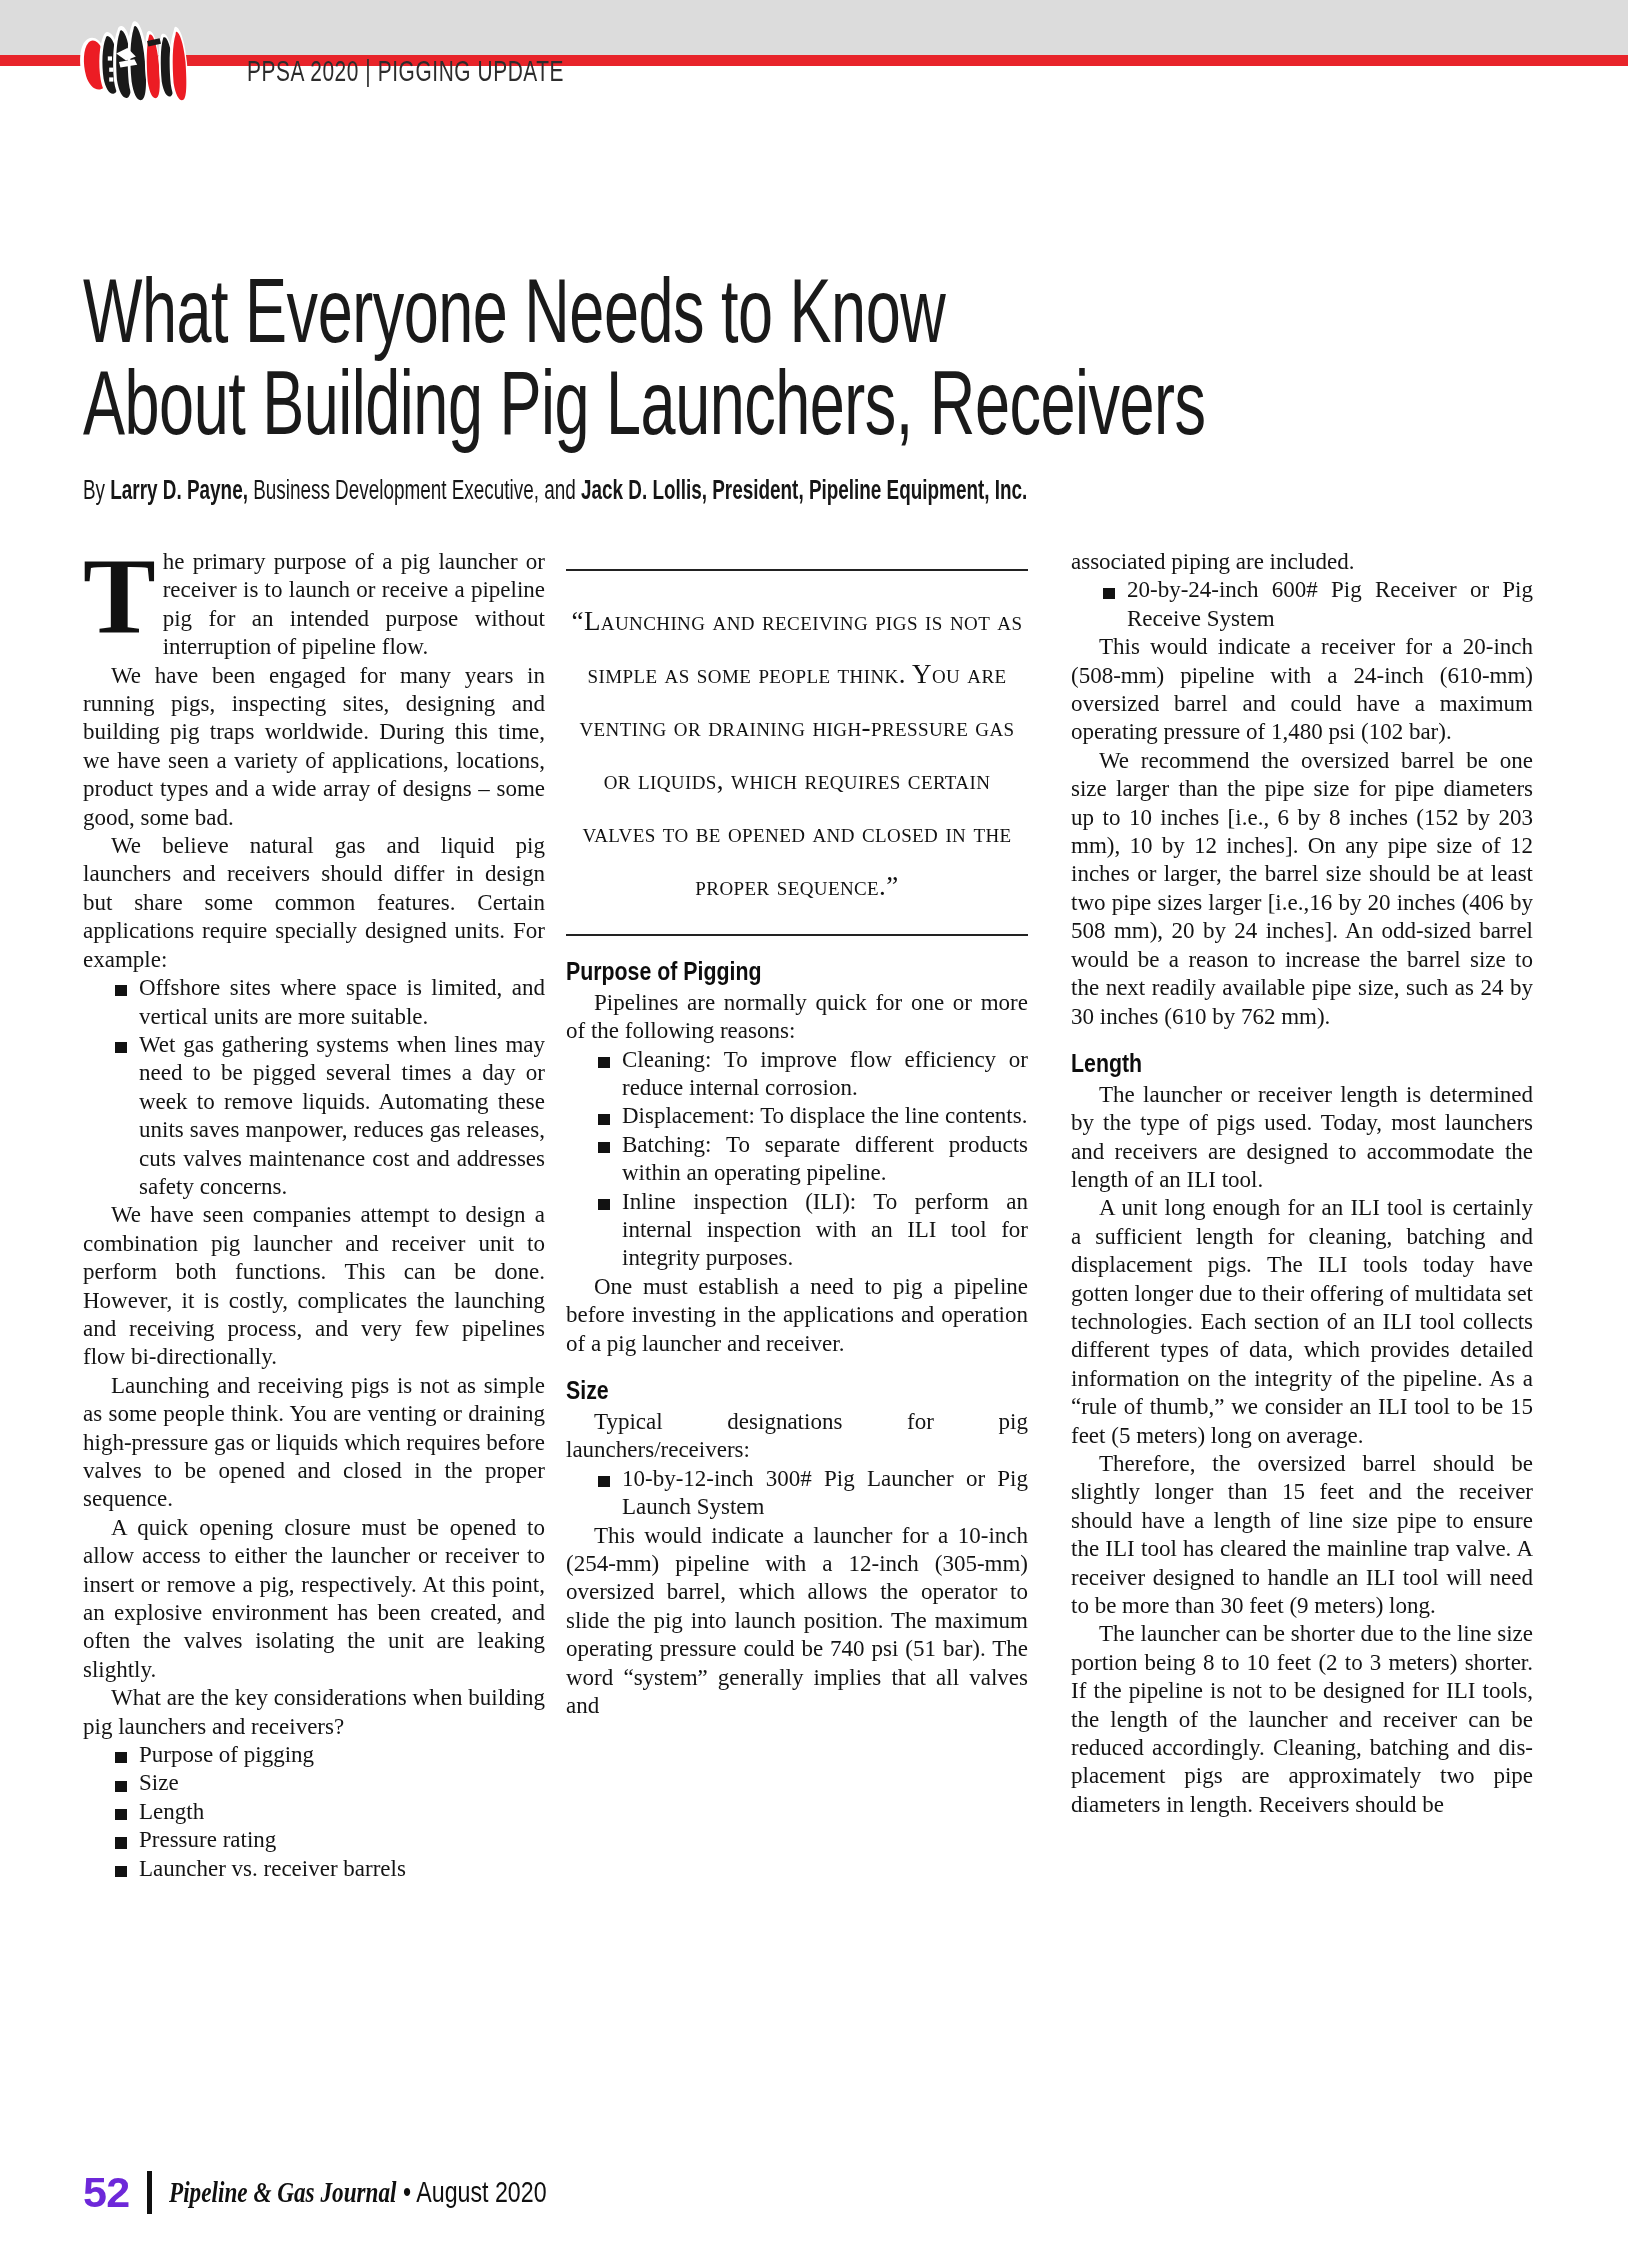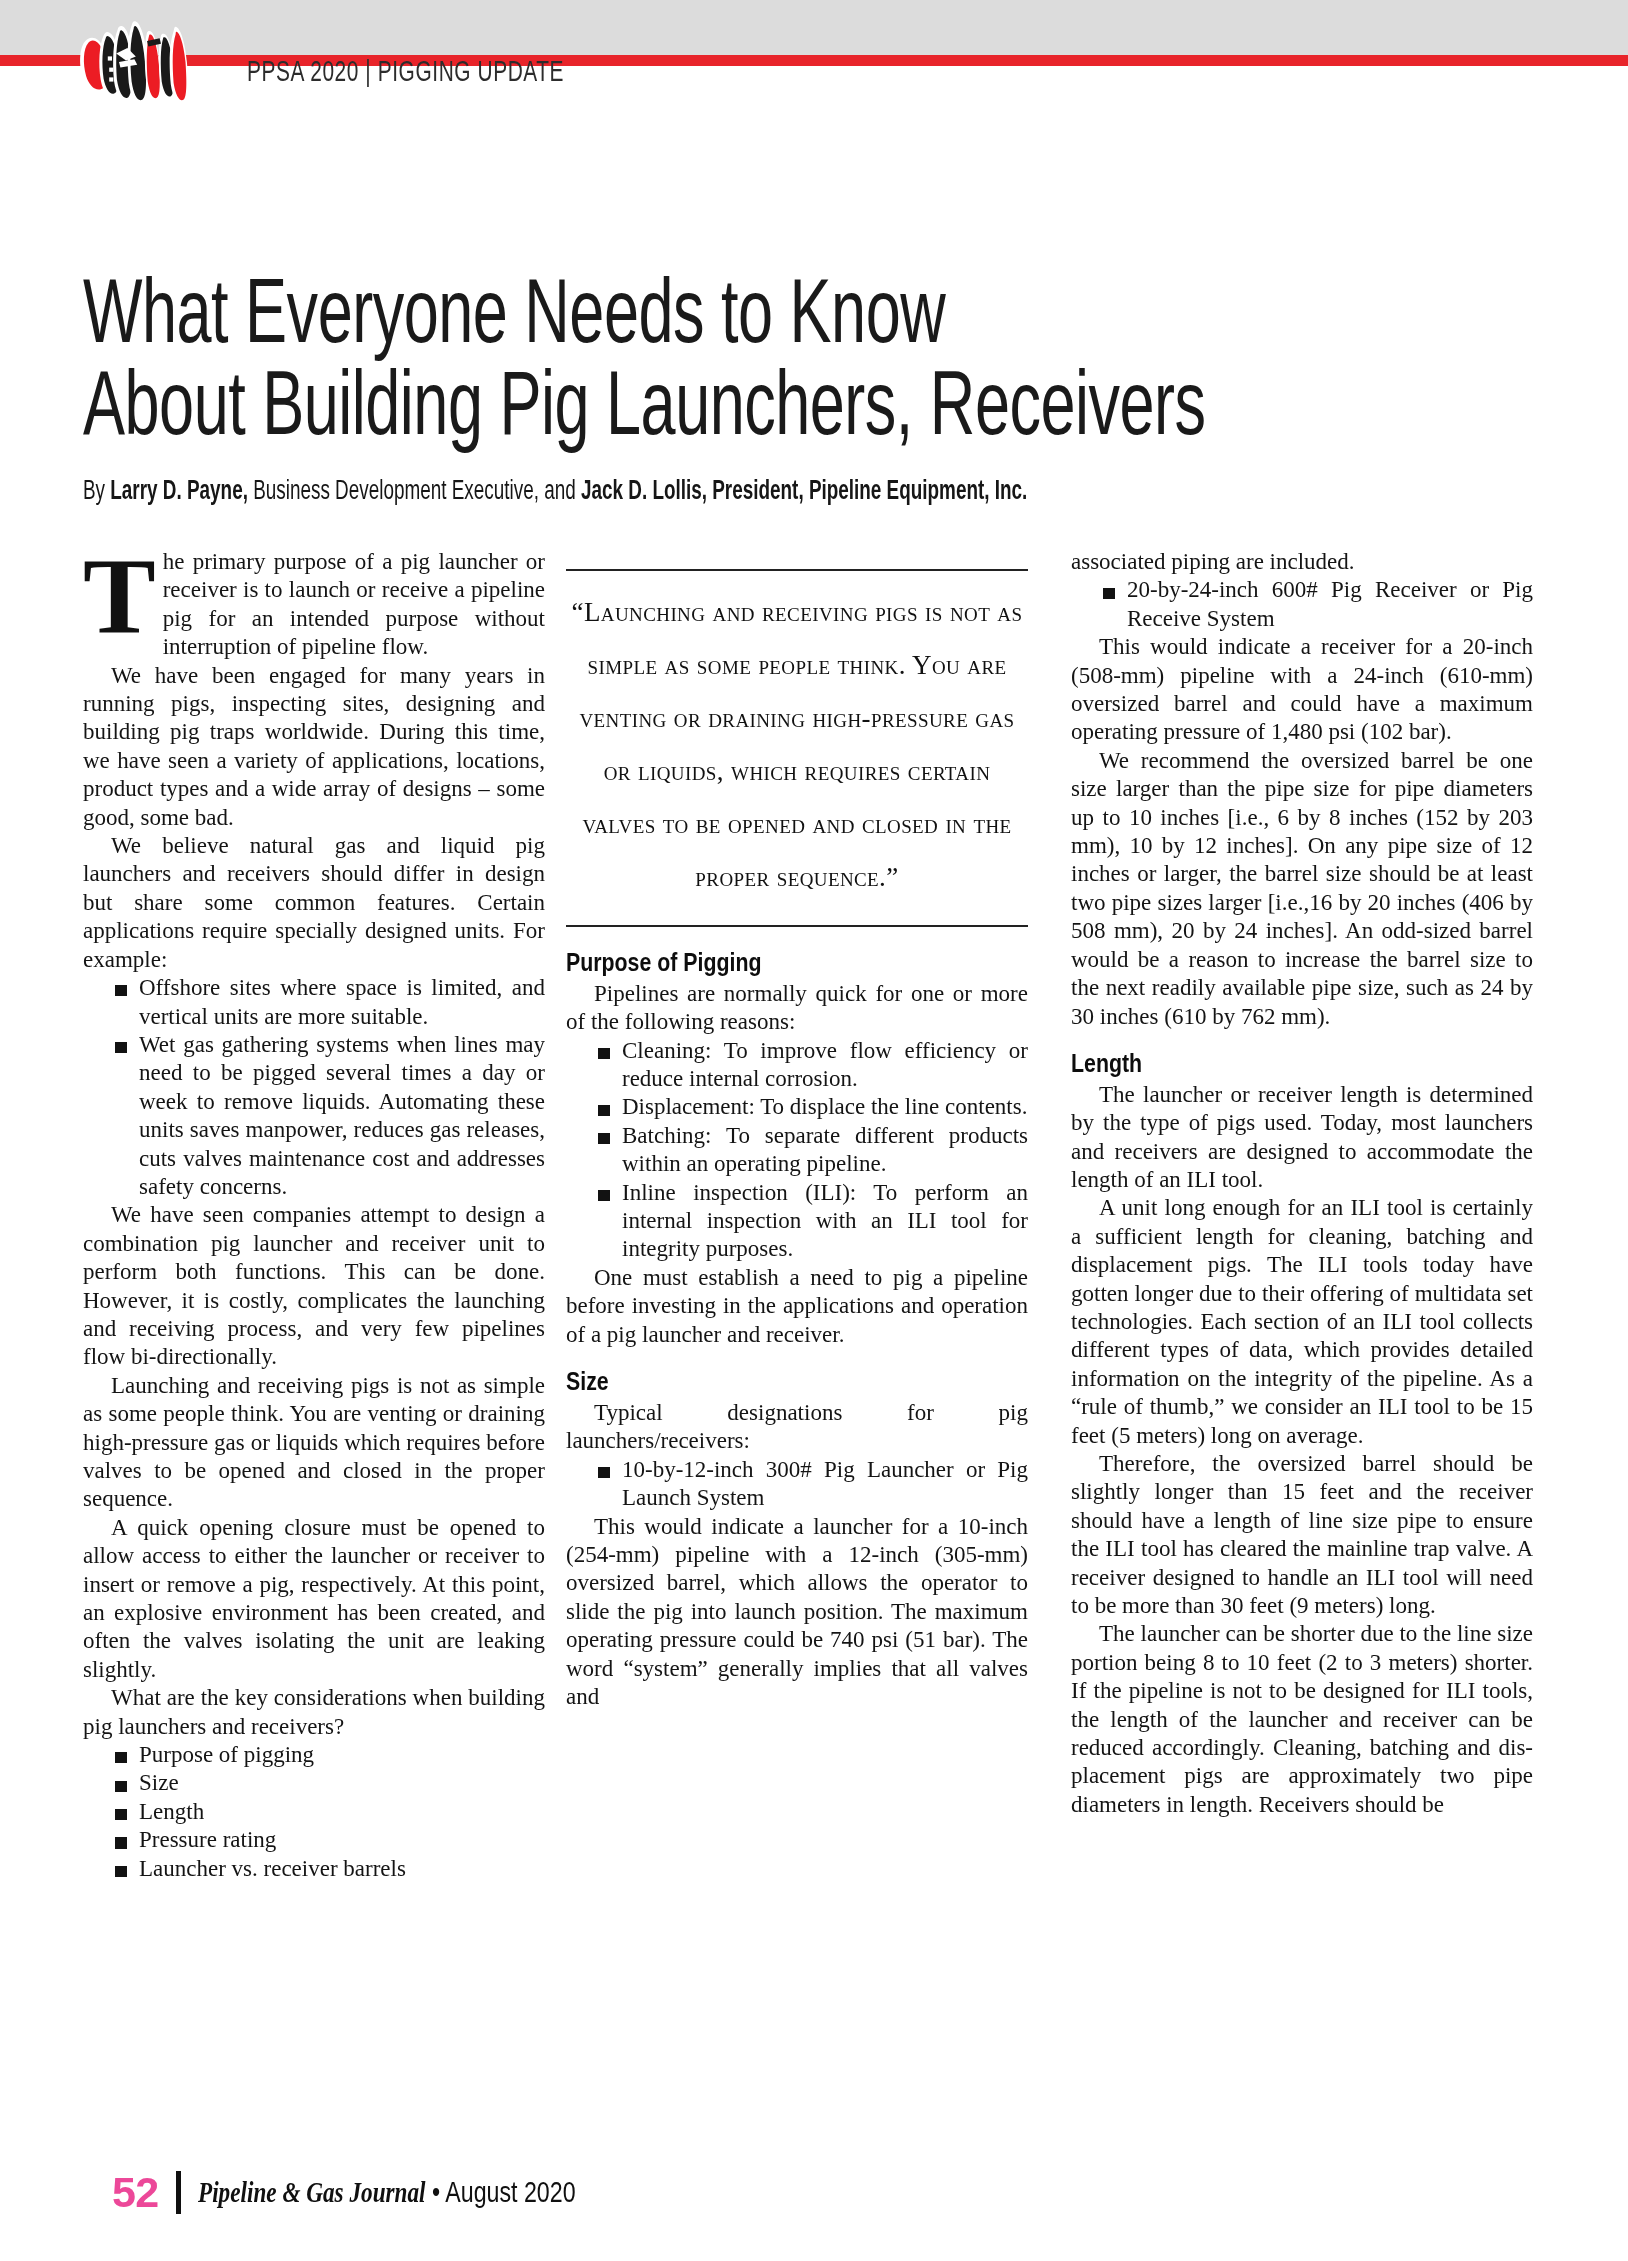--- a/index.html
+++ b/index.html
@@ -153,21 +153,21 @@
     transform: scaleX(0.82);
     transform-origin: left center;
     white-space: nowrap;
   }
 
   
   #pullquote {
     margin: 21px 0 21px 0;
     border-top: 2.1px solid #222;
     border-bottom: 2.1px solid #222;
-    padding: 15px 0 21px 0;
+    padding: 24px 0 21px 0;
     text-align: center;
     font-variant: small-caps;
     font-size: 27px;
     line-height: 53px;
     letter-spacing: 0.4px;
     color: #111;
     text-indent: 0;
   }
 
   
@@ -176,23 +176,22 @@
     left: 83px;
     top: 2164px;
     height: 56px;
     display: flex;
     align-items: center;
   }
   #folio {
     font-family: "Liberation Sans Narrow", "Liberation Sans", sans-serif;
     font-weight: 700;
     font-size: 43px;
-    color: #ec4899;
+    color: #6d28d9;
     letter-spacing: -0.7px;
-    margin-left: 29px;
   }
   #folio-rule {
     width: 4.2px;
     height: 43px;
     background: #101010;
     margin: 0 17px 0 18px;
   }
   #footer-text {
     font-family: "Liberation Sans Narrow", "Liberation Sans", sans-serif;
     font-size: 29px;

